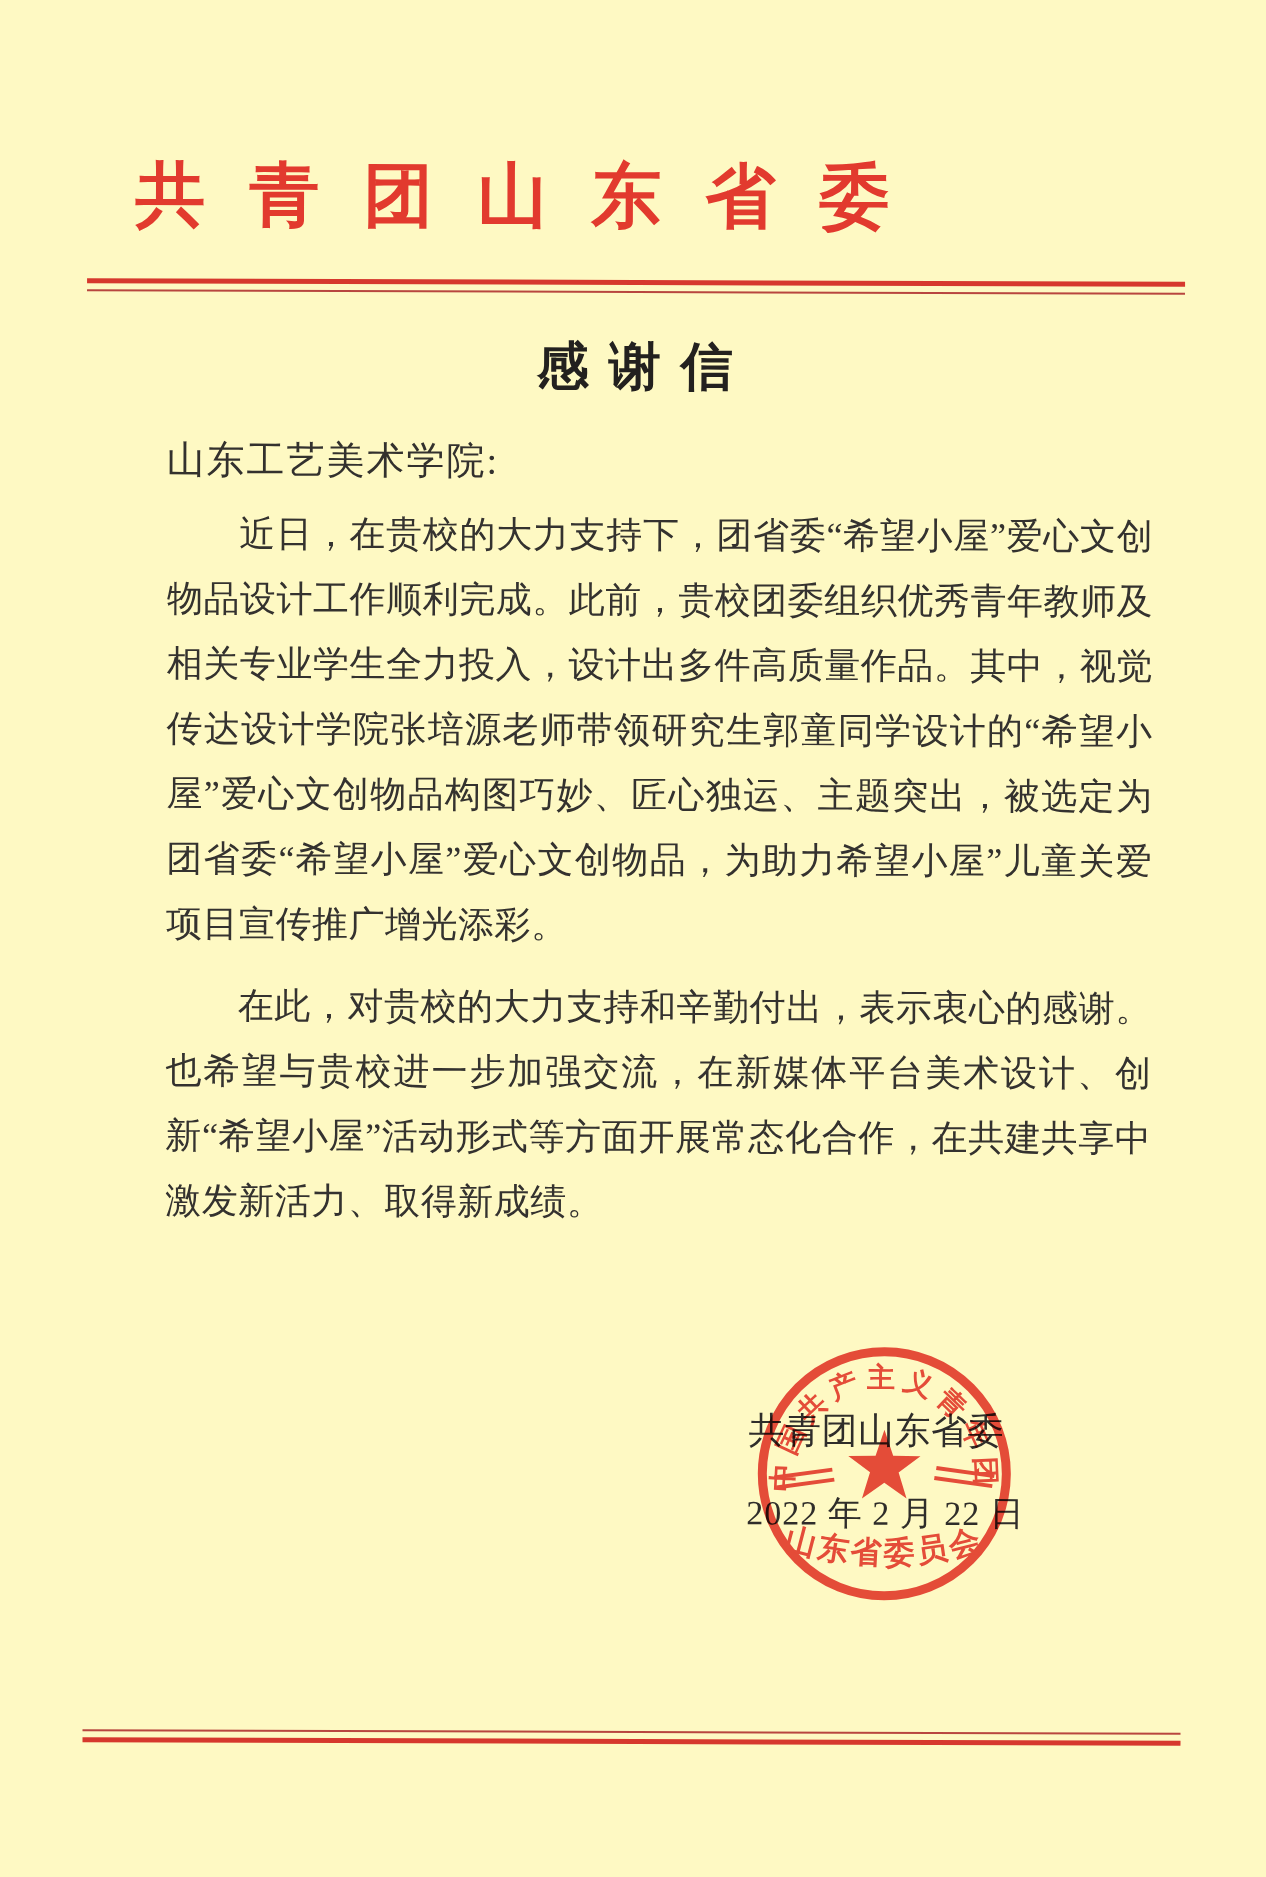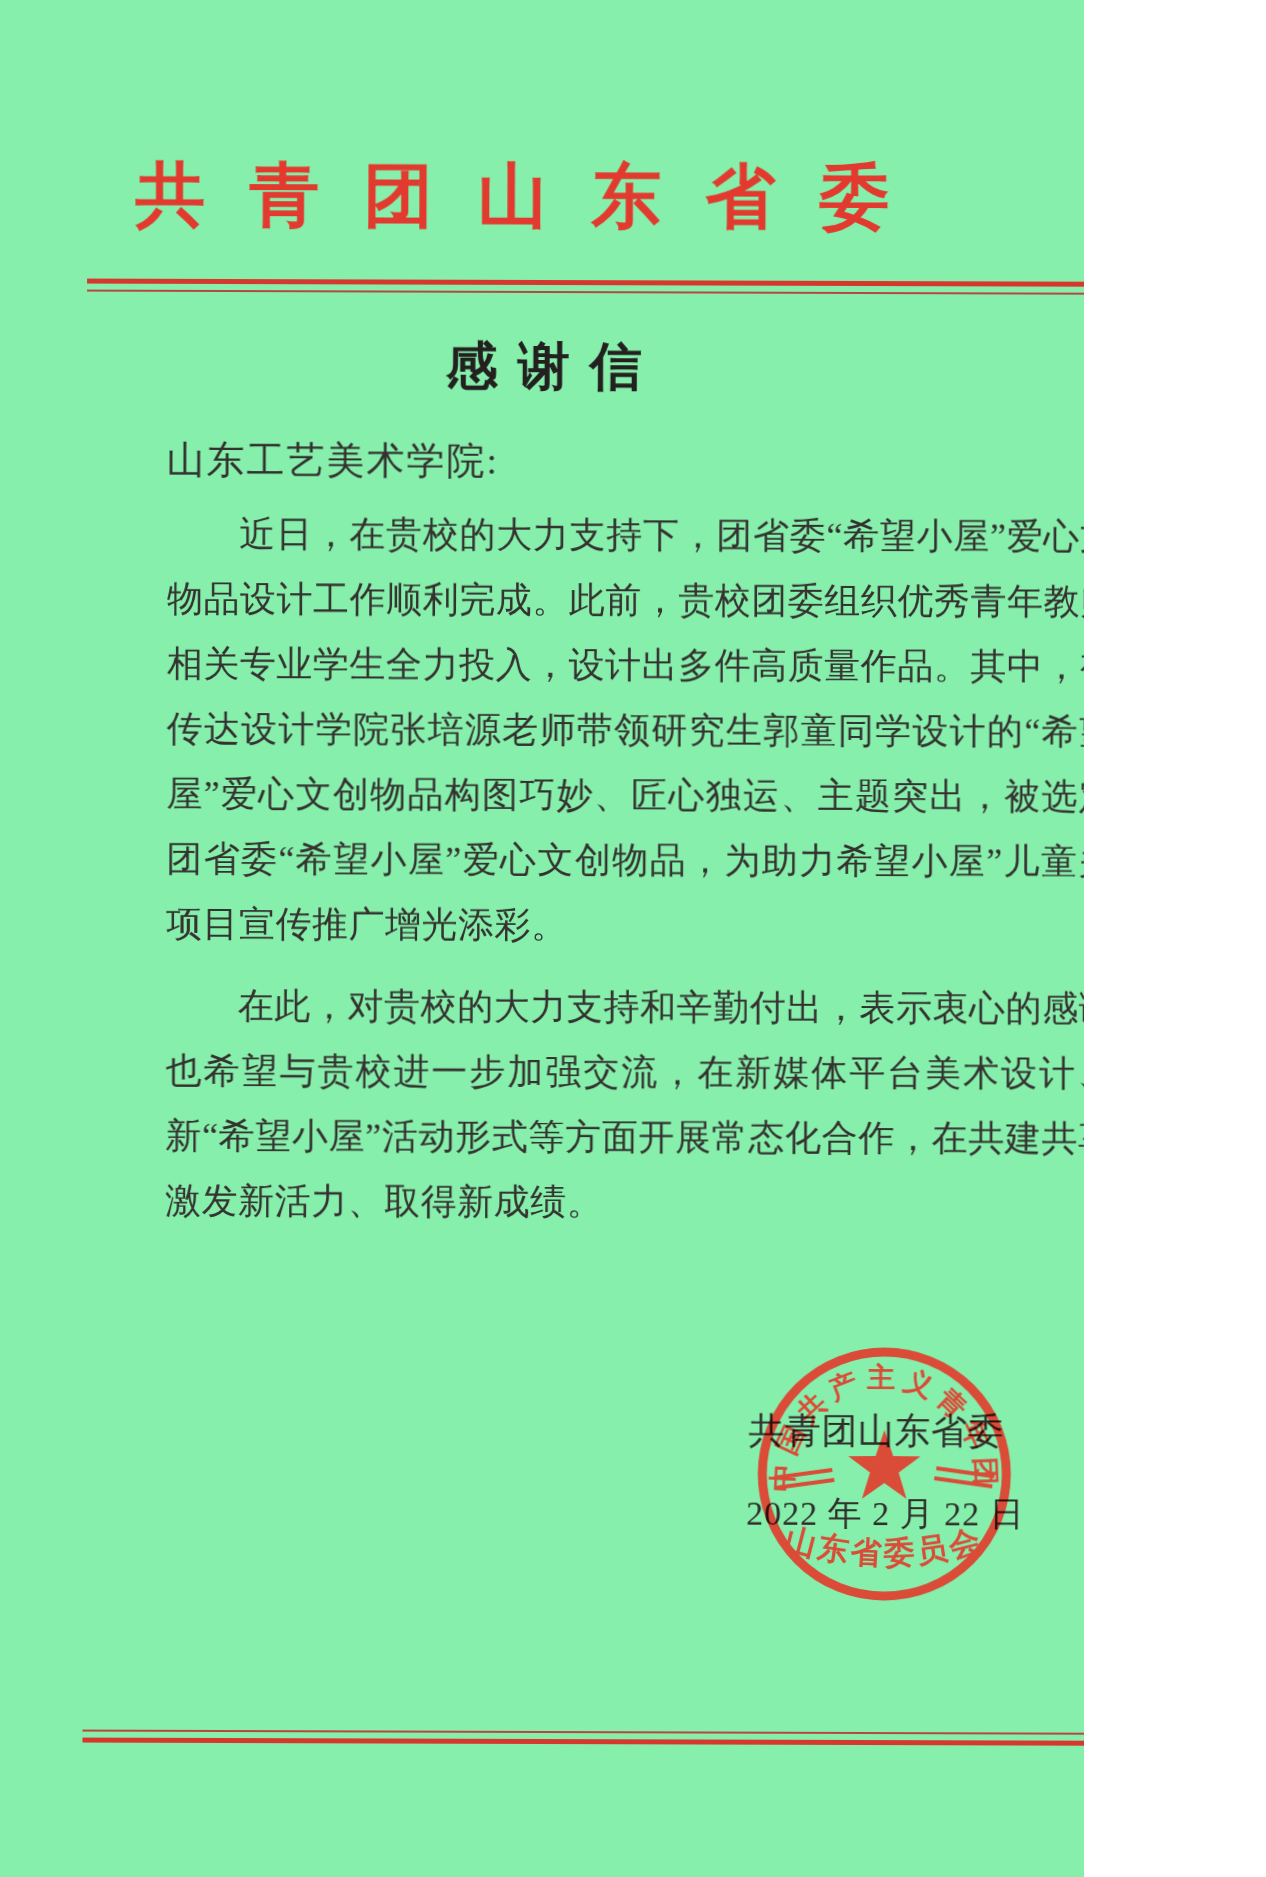--- a/index.html
+++ b/index.html
@@ -3,23 +3,23 @@
 <meta charset="utf-8">
 <style>
   html, body {
     margin: 0;
     padding: 0;
     background: #ffffff;
     font-family: "Liberation Serif", "DejaVu Serif", serif;
   }
   .page {
     position: relative;
-    width: 1084px;
+    width: 1266px;
     height: 1877px;
-    background: #86efac;
+    background: #fef9c3;
     overflow: hidden;
   }
   .scan {
     position: absolute;
     inset: 0;
     transform: rotate(0.18deg);
     transform-origin: 50% 50%;
   }
   .letterhead {
     position: absolute;

